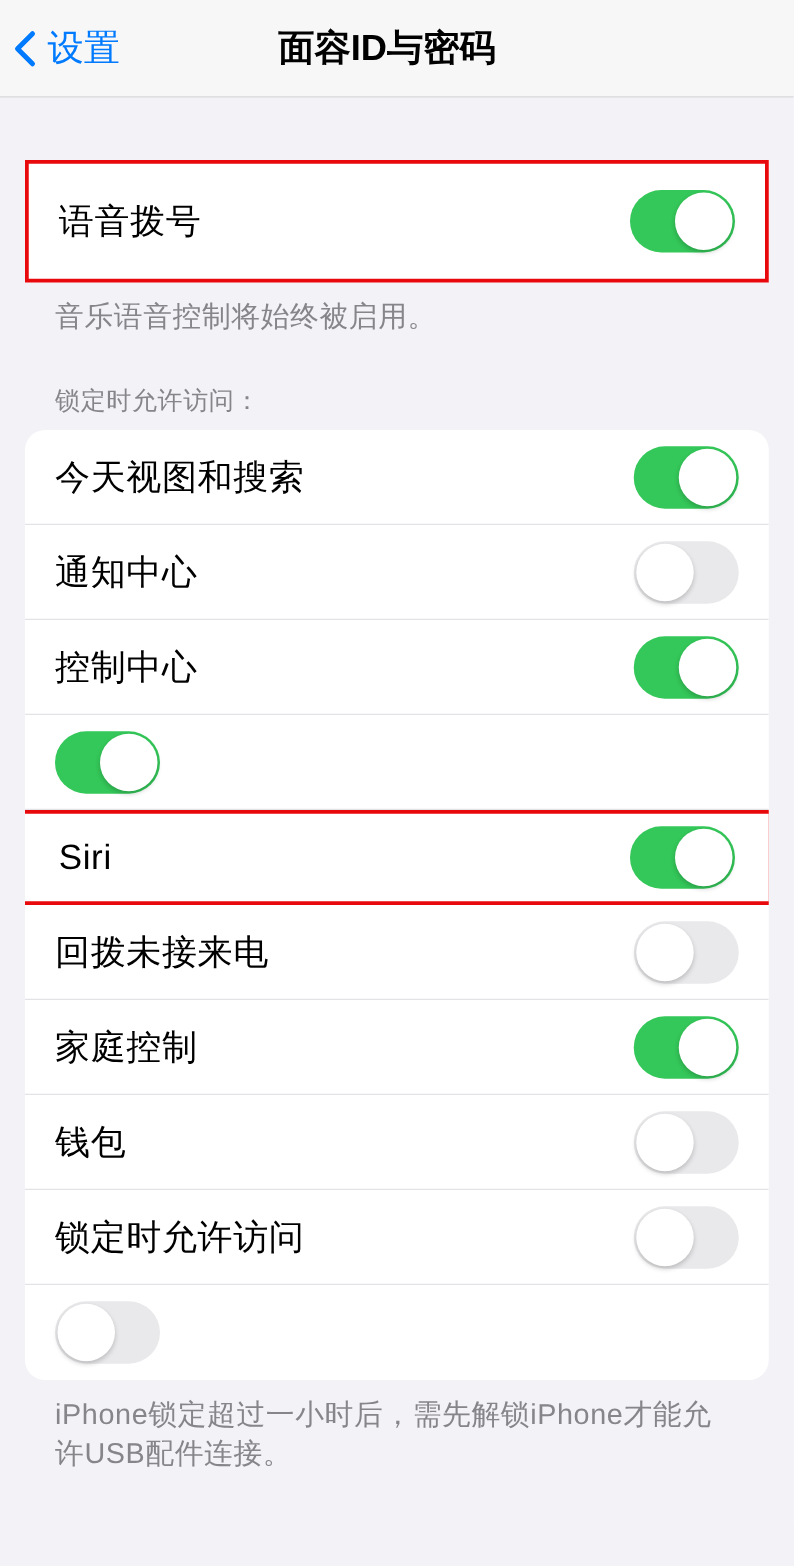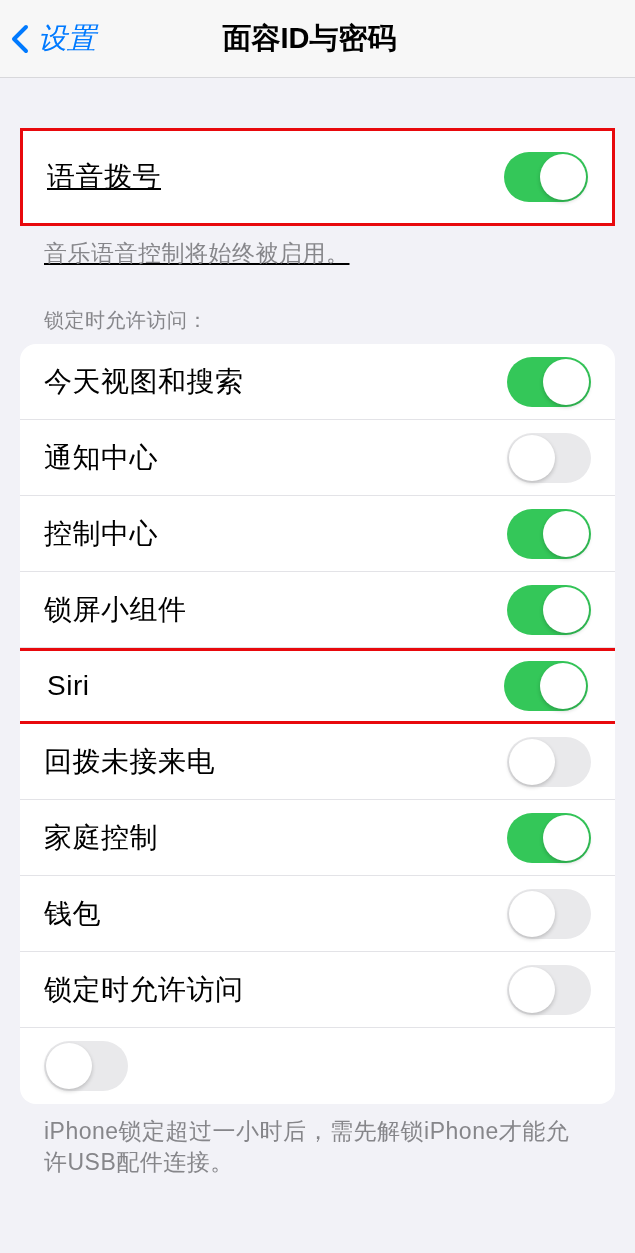--- a/index.html
+++ b/index.html
@@ -22,21 +22,20 @@
       align-items: center;
       position: relative;
     }
     .back-button {
       display: flex;
       align-items: center;
       color: #007aff;
       font-size: 29px;
       padding-left: 10px;
       cursor: pointer;
-      font-style: italic;
     }
     .back-chevron {
       width: 20px;
       height: 30px;
       margin-right: 8px;
     }
     .nav-title {
       position: absolute;
       left: 0;
       right: 16px;
@@ -153,21 +152,21 @@
       <polyline points="16,3 4,15 16,27" fill="none" stroke="#007aff" stroke-width="4" stroke-linecap="round" stroke-linejoin="round"></polyline>
     </svg>
     <span>设置</span>
   </div>
   <div class="nav-title">面容ID与密码</div>
 </div>
 
 <div class="content">
 
 
-  <div class="group" style="margin-top:50px;text-decoration:underline;">
+  <div class="group" style="margin-top:50px;">
     <div class="group-card highlight-red">
       <div class="row row-tall" style="border-bottom:none;">
         <span class="row-label">语音拨号</span>
         <div class="toggle toggle-on">
           <div class="toggle-knob"></div>
         </div>
       </div>
     </div>
     <div class="group-footer">音乐语音控制将始终被启用。</div>
   </div>
@@ -188,21 +187,20 @@
             <div class="toggle-knob"></div>
           </div>
         </div>
         <div class="row">
           <span class="row-label">控制中心</span>
           <div class="toggle toggle-on">
             <div class="toggle-knob"></div>
           </div>
         </div>
         <div class="row">
-          <span class="row-label">锁屏小组件</span>
           <div class="toggle toggle-on">
             <div class="toggle-knob"></div>
           </div>
         </div>
         <div class="row siri-row">
           <span class="row-label">Siri</span>
           <div class="toggle toggle-on">
             <div class="toggle-knob"></div>
           </div>
         </div>

